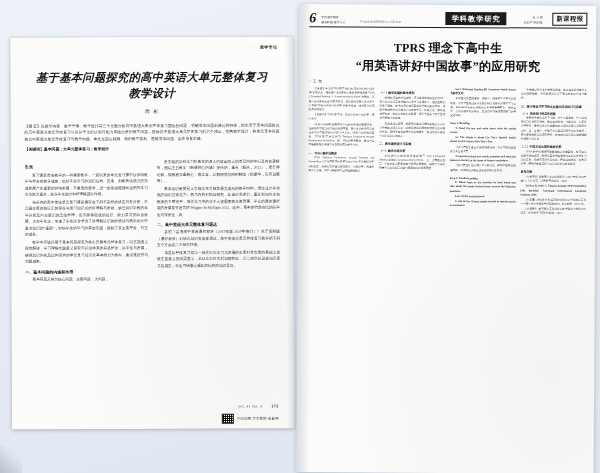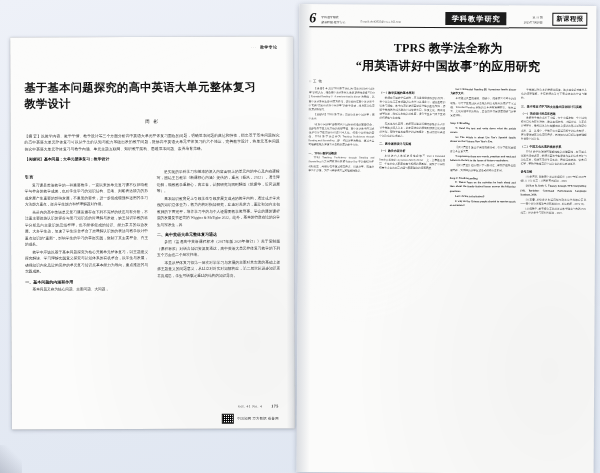--- a/index.html
+++ b/index.html
@@ -29,23 +29,24 @@
   }
   .lp-inner{position:absolute;inset:0;padding:6px 14px 0 14px;}
   .lp-header{
     display:flex;justify-content:flex-end;align-items:center;gap:3px;
     font-size:3.6px;color:#3a3a3a;letter-spacing:.3px;
     padding-right:2px;margin-top:2px;
   }
   .lp-header .dots{font-size:3px;color:#777;letter-spacing:1px;}
   .lp-header .hdr-label{font-weight:bold;font-size:4px;}
   .lp-title{
-    font-weight:bold;color:#141414;
+    text-align:center;font-weight:bold;color:#141414;
     font-size:11.2px;line-height:1.42;letter-spacing:.4px;
-    margin-top:30px;
+    margin-top:20px;
+    font-style:italic;
   }
   .lp-title .l2{display:block;}
   .lp-author{text-align:center;font-size:4.6px;color:#222;margin-top:7px;letter-spacing:1.2px;}
 
   .lp-abstract{
     margin-top:9px;font-size:3.75px;line-height:1.72;color:#2b2b2b;
     text-align:justify;letter-spacing:.08px;
   }
   .lp-keywords{
     margin-top:4px;font-size:3.85px;line-height:1.7;color:#1d1d1d;font-weight:bold;
@@ -196,21 +197,21 @@
         <div class="rp-email">E-mail:xkcb2023@vxxx.163.com</div>
         <div class="rp-section-box">学科教学研究</div>
         <div class="rp-issue">
           <div>第 11 期</div>
           <div>2023年7月20日</div>
         </div>
         <div class="rp-brand">新课程报</div>
       </div>
 
       <div class="rp-title">
-        <span>TPRS 教学法全称为</span>
+        <span>TPRS 理念下高中生</span>
         <span class="t2">“用英语讲好中国故事”的应用研究</span>
       </div>
 
       <div class="rp-byline">□ 王 敏</div>
 
       <div class="rp-cols">
         <div class="rp-col" id="rpc1">
             <div class="rp-p">【摘 要】本文以TPRS教学法作为“用英语讲好中国故事”的切入点，结合高中英语教材人教版选择性必修三Unit 2 Extended Reading 中 A precious family dinner 为载体，以高中英语教材主题语境为依托，探究如何在高中英语课堂中实施“用英语讲好中国故事”的教学活动，培养跨文化交际意识和能力。</div>
             <div class="rp-p">【关键词】TPRS 教学法；用英语讲好中国故事；高中英语</div>
             <div class="rp-p">“讲好中国故事”是新时代中国对外传播的重要使命，也是培养学生文化自信的关键举措。高中英语教学应当承担起引导学生用英语讲述中国文化、传播中国价值的责任。TPRS 教学法全称为 Teaching Proficiency through Reading and Storytelling，是一种以故事为载体、通过大量可理解性输入来提升语言熟练度的教学方法。</div>

